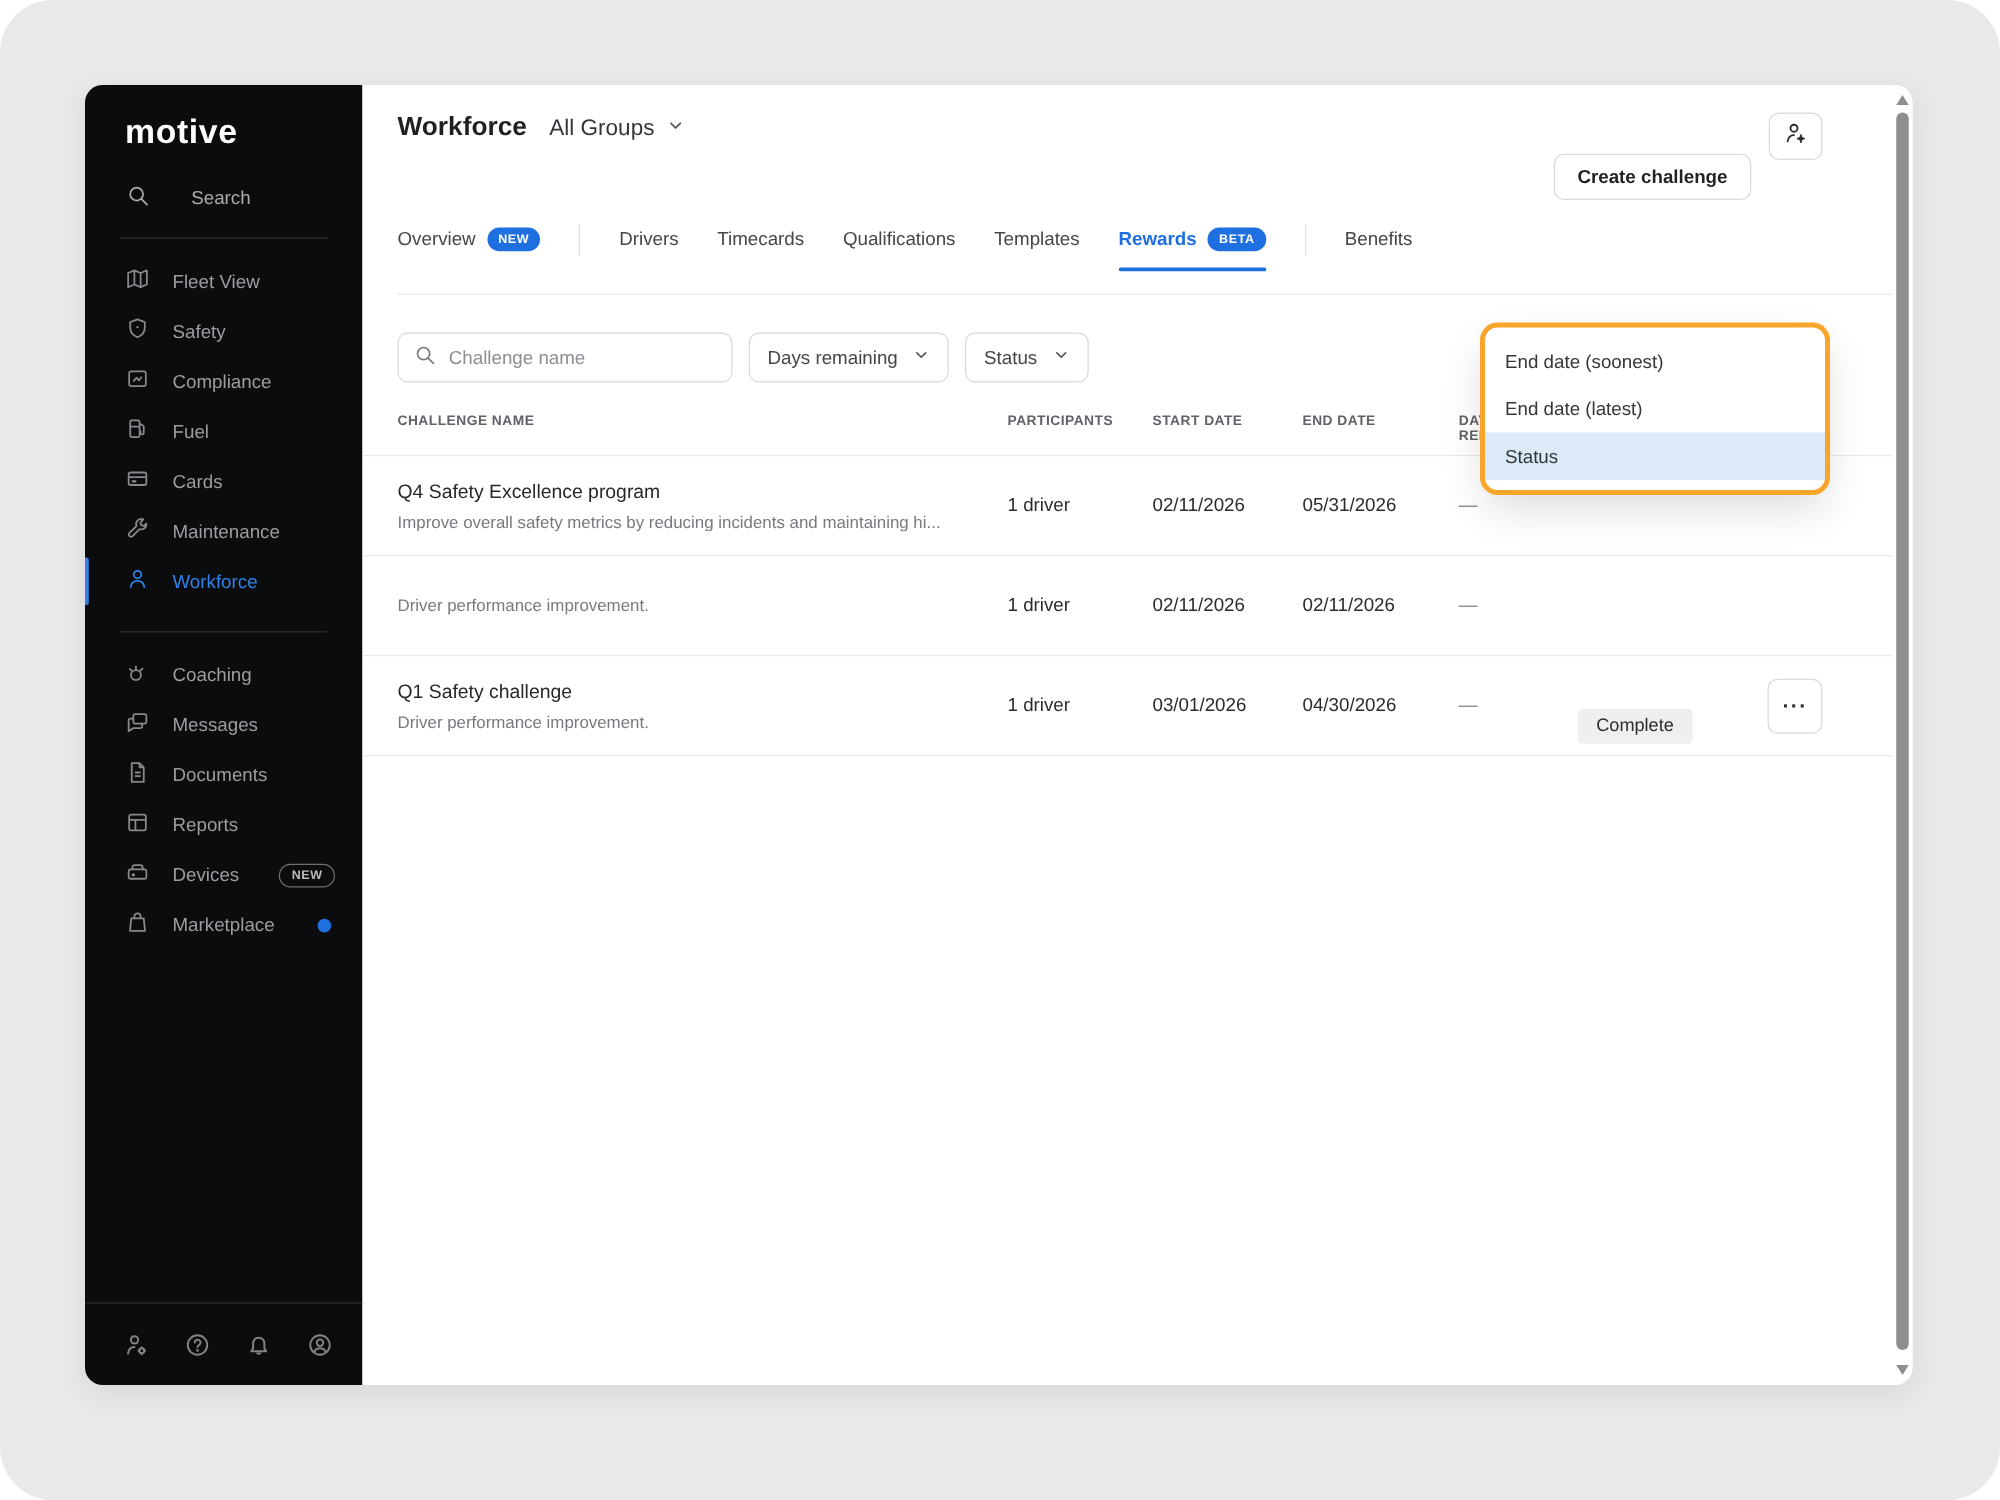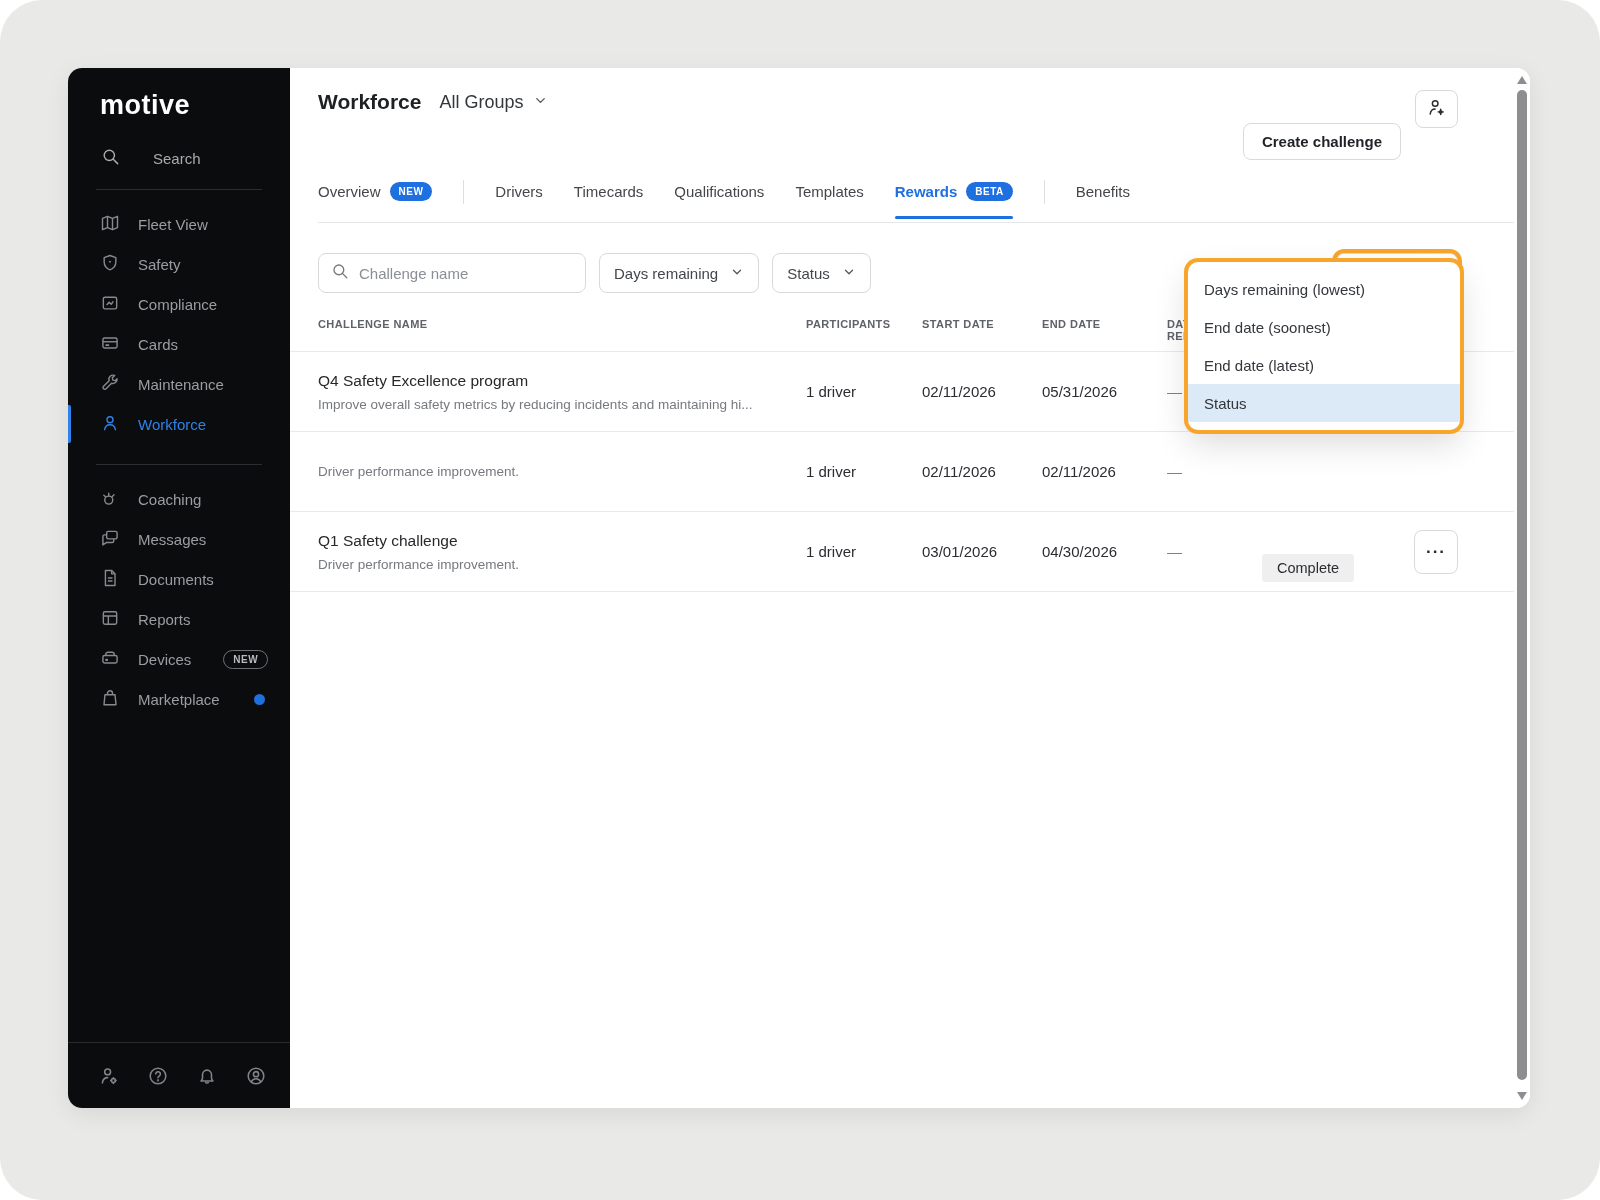--- a/index.html
+++ b/index.html
@@ -34,22 +34,22 @@
   .topbar { display:flex; align-items:flex-start; padding:22px 72px 0 28px; }
   .page-title { font-size:21px; font-weight:700; color:#1E2023; }
   .group-select { display:flex; align-items:center; gap:9px; margin-left:18px; font-size:18px; color:#33363B; cursor:pointer; margin-top:1px; }
   .group-select svg { color:#55585D; margin-top:2px; }
   .topbar-actions { margin-left:auto; display:flex; gap:14px; }
   .btn { background:#fff; border:1px solid #D8D9DC; border-radius:8px; font-size:15px; font-weight:700;
          color:#1F2226; padding:9px 18px; cursor:pointer; font-family:inherit;margin-top:33px; }
   .icon-btn { width:43px; height:38px; display:flex; align-items:center; justify-content:center;
               background:#fff; border:1px solid #D8D9DC; border-radius:8px; cursor:pointer; color:#2A2C30; }
 
-  .tabs { display:flex; gap:31px; margin:20px 16px 0 28px;
-          border-bottom:1px solid #E6E7E9; padding-bottom:4px; }
+  .tabs { display:flex; align-items:center; gap:31px; margin:20px 16px 0 28px;
+          border-bottom:1px solid #E6E7E9; padding-bottom:17px; }
   .tab { display:flex; align-items:center; gap:9px; font-size:15px; color:#43464B; cursor:pointer;
          padding-bottom:15px; position:relative; }
   .tab.active { color:#1E6FE0; font-weight:600; }
   .tab.active::after { content:""; position:absolute; left:0; right:0; bottom:-1px; height:3px;
                        background:#1E6FE0; border-radius:2px; }
   .tab-badge { background:#1E6FE0; color:#fff; font-size:10px; font-weight:700; letter-spacing:.5px;
                border-radius:10px; padding:4px 9px; }
   .tab-sep { width:1px; height:24px; background:#DDDEE1; margin-bottom:14px; }
 
   .toolbar { display:flex; align-items:center; margin:30px 16px 0 28px; padding-right:56px; }
@@ -145,20 +145,28 @@
       </li>
       <li class="nav-item">
         <span><svg width="20" height="20" viewBox="0 0 24 24" fill="none" stroke="currentColor" stroke-width="1.7" stroke-linejoin="round">
               <rect x="4" y="5" width="16" height="14" rx="2"></rect>
               <path d="M8 14.5l3-3.5 2.5 2.5 2.5-3.5"></path>
             </svg></span>
         <span>Compliance</span>
       </li>
       <li class="nav-item">
         <span><svg width="20" height="20" viewBox="0 0 24 24" fill="none" stroke="currentColor" stroke-width="1.7" stroke-linejoin="round">
+              <rect x="5" y="4" width="9" height="16" rx="1.5"></rect>
+              <path d="M5 10h9"></path>
+              <path d="M14 8h2.2L18 9.8V16a1.5 1.5 0 01-3 0v-2"></path>
+            </svg></span>
+        <span>Fuel</span>
+      </li>
+      <li class="nav-item">
+        <span><svg width="20" height="20" viewBox="0 0 24 24" fill="none" stroke="currentColor" stroke-width="1.7" stroke-linejoin="round">
               <rect x="3.5" y="6" width="17" height="12" rx="2"></rect>
               <path d="M3.5 10.5h17"></path>
               <rect x="6.5" y="13.5" width="4.5" height="2" rx=".6" fill="currentColor" stroke="none"></rect>
             </svg></span>
         <span>Cards</span>
       </li>
       <li class="nav-item">
         <span><svg width="20" height="20" viewBox="0 0 24 24" fill="none" stroke="currentColor" stroke-width="1.7" stroke-linejoin="round">
               <path d="M20.5 7a5 5 0 01-6.6 5.3L7.3 19a2.1 2.1 0 11-3-3l6.7-6.6A5 5 0 0117.6 3l-2.8 2.8.7 2.7 2.7.7z"></path>
             </svg></span>
@@ -387,21 +395,20 @@
         <span class="status-badge">Complete</span>
       </span>
       <span class="col-actions">
         <button class="menu-btn">
             <span>···</span>
           </button>
       </span>
     </div>
 
     <div class="sort-menu">
-      <div class="sort-menu-item">Days remaining (lowest)</div>
       <div class="sort-menu-item">End date (soonest)</div>
       <div class="sort-menu-item">End date (latest)</div>
       <div class="sort-menu-item selected">Status</div>
     </div>
 
     <div class="scrollbar">
       <span class="sb-up"></span>
       <span class="sb-thumb"></span>
       <span class="sb-down"></span>
     </div>

